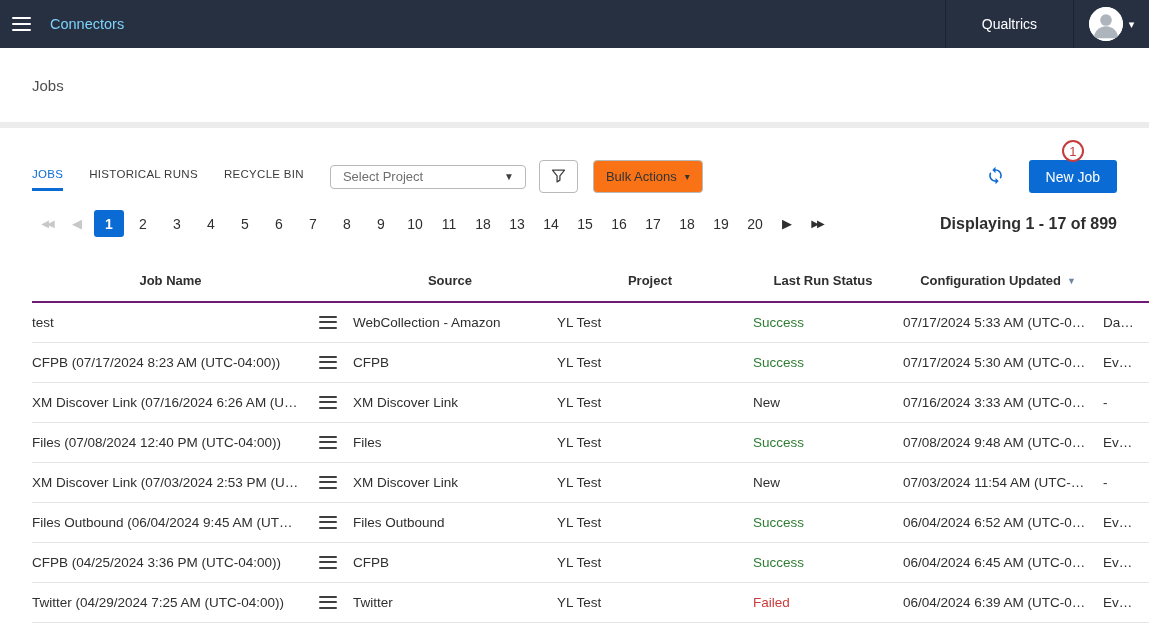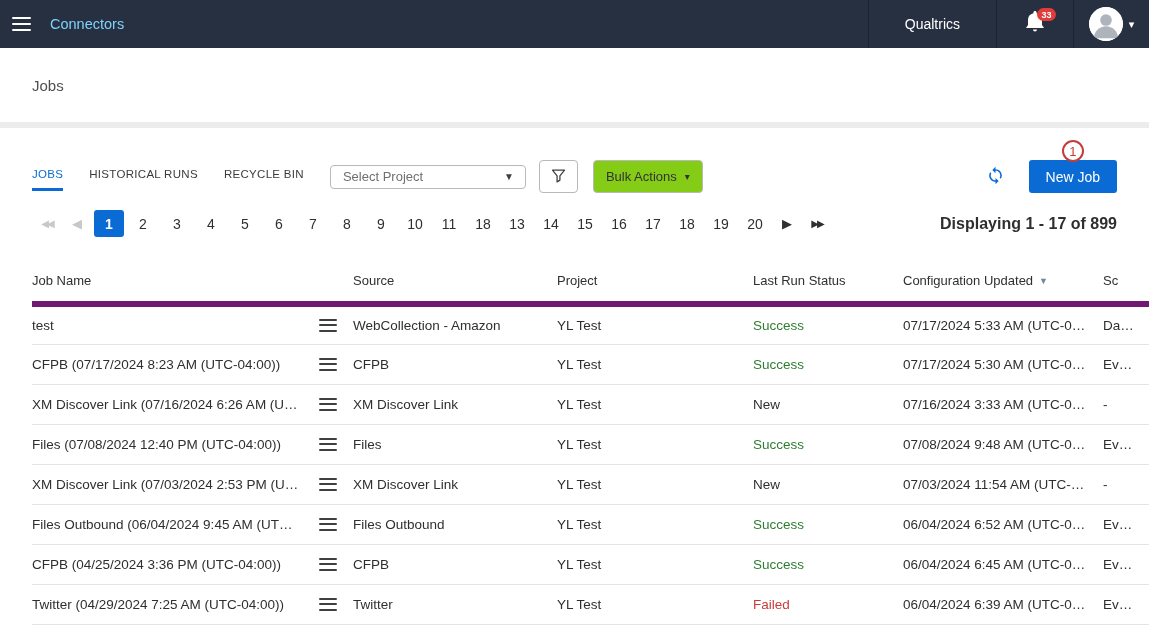--- a/index.html
+++ b/index.html
@@ -39,21 +39,21 @@
   .tab.active { color:#0b6bd4; border-bottom-color:#0b6bd4; }
 
   .select-project { width:196px; height:24px; border:1px solid #b9b9b9; border-radius:4px; background:#fff;
     display:flex; align-items:center; justify-content:space-between; padding:0 11px 0 12px; 
     font-size:13px; color:#6f6f6f; cursor:pointer; }
   .select-caret { font-size:10px; color:#3f3f3f; }
 
   .filter-btn { width:39px; height:33px; border:1px solid #b9b9b9; border-radius:4px; background:#fff; margin-left:13px;
     display:flex; align-items:center; justify-content:center; }
 
-  .bulk-btn { height:33px; border:1px solid #b9b9b9; border-radius:4px; background:#84cc16; margin-left:15px; padding:0 12px;
+  .bulk-btn { height:33px; border:1px solid #b9b9b9; border-radius:4px; background:#f97316; margin-left:15px; padding:0 12px;
     font-size:13px; color:#333; display:flex; align-items:center; gap:8px; }
   .bulk-caret { font-size:10px; color:#333; }
 
   .refresh-btn { margin-left:auto; display:flex; align-items:center; }
 
   .new-job-wrap { position:relative; margin-left:24px; }
   .new-job-btn { background:#0b6bd4; color:#fff; border-radius:3px; height:33px; padding:0 17px; font-size:14px; }
   .annotation { position:absolute; top:-20px; left:50%; transform:translateX(-50%); width:22px; height:22px;
     border:2px solid #c43d3d; border-radius:50%; background:#fff; color:#c43d3d; font-size:13px;
     display:flex; align-items:center; justify-content:center; z-index:2; }
@@ -64,22 +64,22 @@
   .page-arrow.double { font-size:10px; letter-spacing:-2px; }
   .page-arrow.disabled { color:#c8c8c8; cursor:default; }
   .page-list { display:flex; }
   .page-num { width:30px; height:27px; font-size:14px; color:#2f2f2f; margin:0 2px; border-radius:3px; }
   .page-num.active { background:#0b6bd4; color:#fff; font-weight:bold; }
   .page-summary { margin-left:auto; font-size:16px; font-weight:bold; color:#2f2f2f; }
 
   
   .table-wrap { margin:24px 0 0 32px; overflow:hidden; }
   table { border-collapse:collapse; table-layout:fixed; width:1191px; }
-  th { text-align:left; font-size:13px; font-weight:normal; color:#2f2f2f; padding:12px 10px 13px 0;
-    border-bottom:6px solid #701a75; white-space:nowrap; overflow:hidden; cursor:pointer; }
+  th { text-align:center; font-size:13px; font-weight:bold; color:#2f2f2f; padding:12px 10px 13px 0;
+    border-bottom:2px solid #701a75; white-space:nowrap; overflow:hidden; cursor:pointer; }
   td { font-size:13.5px; color:#2f2f2f; padding:0 10px 0 0; height:40px;
     border-bottom:1px solid #e4e4e4; white-space:nowrap; overflow:hidden; }
   .col-0 { width:287px; }
   .col-1 { width:34px; }
   .col-2 { width:204px; }
   .col-3 { width:196px; }
   .col-4 { width:150px; }
   .col-5 { width:200px; }
   .col-6 { width:120px; }
   .status-success { color:#2e7d32; }
@@ -95,28 +95,20 @@
 <header class="topbar">
   <button class="menu-btn">
       <i></i>
       <i></i>
       <i></i>
     </button>
   <div class="topbar-title">Connectors</div>
   <div class="topbar-right">
     <div class="brand-section">
       <span>Qualtrics</span>
-    </div>
-    <div class="bell-section">
-      <span>
-        <svg width="20" height="22" viewBox="0 0 20 22">
-            <path fill="#fff" d="M10 0c.9 0 1.6.7 1.6 1.6v.6A7 7 0 0 1 17 9v5l2 3H1l2-3V9a7 7 0 0 1 5.4-6.8v-.6C8.4.7 9.1 0 10 0zM8 18.5h4a2 2 0 0 1-4 0z"></path>
-          </svg>
-      </span>
-      <span class="bell-badge">33</span>
     </div>
     <div class="avatar-section">
       <span class="avatar">
         <svg width="34" height="34" viewBox="0 0 24 24">
             <circle cx="12" cy="12" r="12" fill="#fff"></circle>
             <circle cx="12" cy="9.2" r="4.1" fill="#adb4bb"></circle>
             <path d="M3.5 22a8.5 8.5 0 0 1 17 0z" fill="#adb4bb"></path>
           </svg>
       </span>
       <span class="avatar-caret">▾</span>

